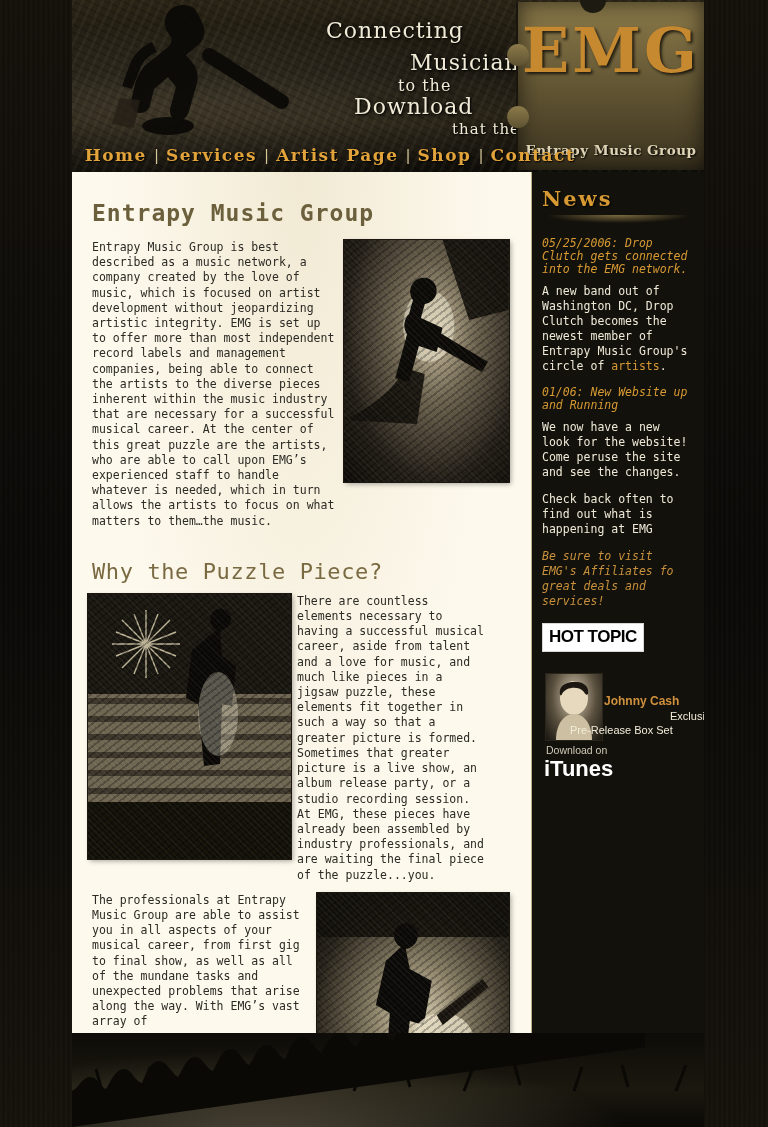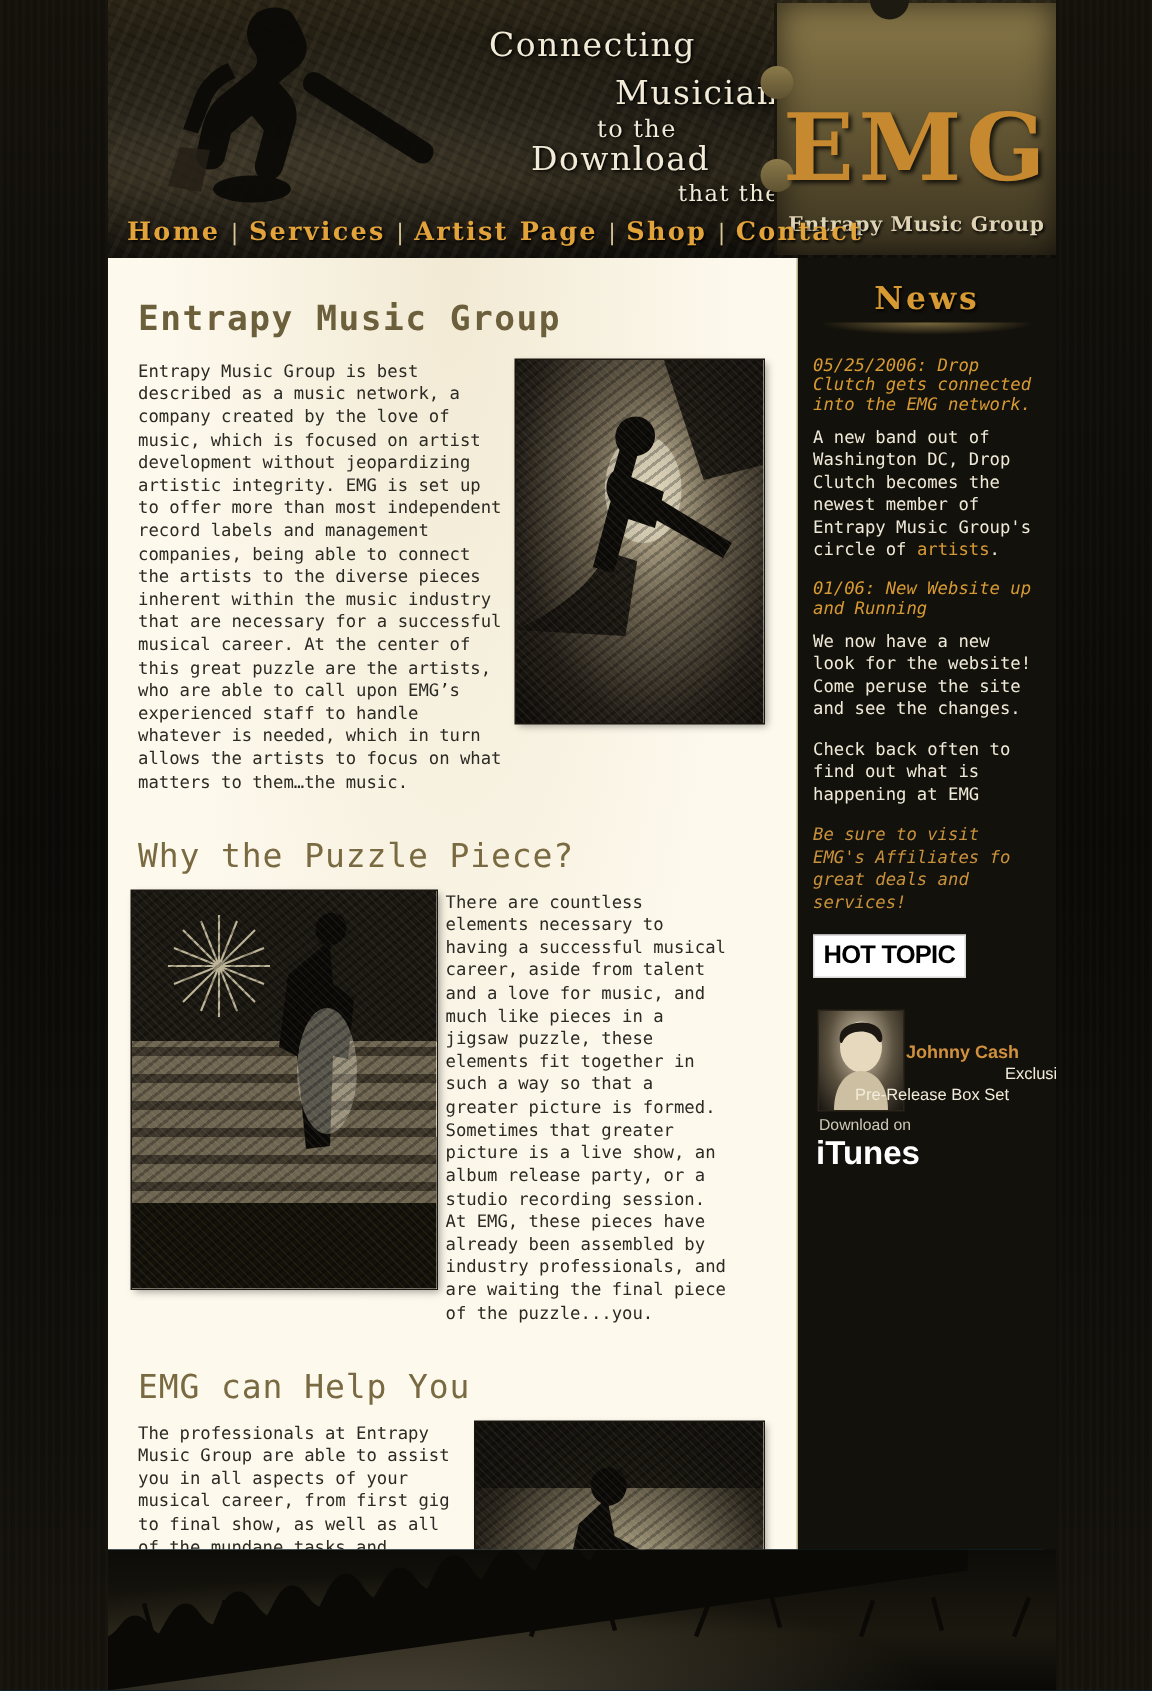--- a/index.html
+++ b/index.html
@@ -79,21 +79,20 @@
     background: #1d1a11; border-radius: 0 0 13px 13px;
   }
   .logo-emg {
     position: absolute; left: 0; right: 0; top: 12px;
     text-align: center;
     font-family: "DejaVu Serif", serif;
     font-size: 62px; font-weight: bold;
     color: #c6892f;
     letter-spacing: 3px;
     text-shadow: 2px 2px 3px rgba(0,0,0,.75);
-    margin-top: 48px;
   }
   .logo-sub {
     position: absolute; left: 0; right: 0; bottom: 12px;
     text-align: center;
     font-family: "DejaVu Serif", serif;
     font-size: 13.5px; font-weight: bold;
     color: #ded3b4; letter-spacing: .5px;
     text-shadow: 1px 1px 2px #000;
   }
 
@@ -182,21 +181,20 @@
     background:
       radial-gradient(ellipse at 52% 60%, #ddd3b6 0%, #8e846a 30%, #2a251c 72%, #0c0a07 100%);
   }
   .puzzle-wrap { display: flex; gap: 2px; align-items: flex-start; }
   .help-wrap { display: flex; gap: 12px; align-items: flex-start; }
   .help-text { width: 218px; }
   .puzzle-text { width: 196px; }
 
   
   .news-head {
-    text-align: center;
     font-family: "DejaVu Serif", serif;
     font-size: 21px; font-weight: bold;
     color: #d79a33; letter-spacing: 2px;
     padding: 8px 0 4px;
     text-shadow: 1px 1px 2px #000;
   }
   .news-rule {
     height: 8px; margin: 0 6px 14px;
     background: radial-gradient(ellipse at 50% 0%, #7b6a3f, transparent 72%);
   }
@@ -364,21 +362,20 @@
             <ellipse cx="130" cy="120" rx="20" ry="42"></ellipse>
           </g>
         </svg>
         <div class="grain"></div>
       </div>
       <div class="puzzle-text">
         <p class="body">There are countless elements necessary to having a successful musical career, aside from talent and a love for music, and much like pieces in a jigsaw puzzle, these elements fit together in such a way so that a greater picture is formed. Sometimes that greater picture is a live show, an album release party, or a studio recording session. At EMG, these pieces have already been assembled by industry professionals, and are waiting the final piece of the puzzle...you.</p>
       </div>
     </div>
 
-    <h2 class="sec">EMG can Help You</h2>
     <div class="help-wrap">
       <div class="help-text">
         <p class="body"><span>The professionals at Entrapy Music Group are able to assist you in all aspects of your musical career, from first gig to final show, as well as all of the mundane tasks and unexpected problems that arise along the way. With EMG’s vast array of </span></p>
       </div>
       <div class="photo photo-3">
         <svg viewBox="0 0 192 210" preserveAspectRatio="none" style="position:absolute;inset:0;width:100%;height:100%">
           <g fill="#14110c" opacity=".92">
             <path d="M0 0h192v44H0z"></path>
             <path d="M0 176h192v34H0z"></path>
           </g>

